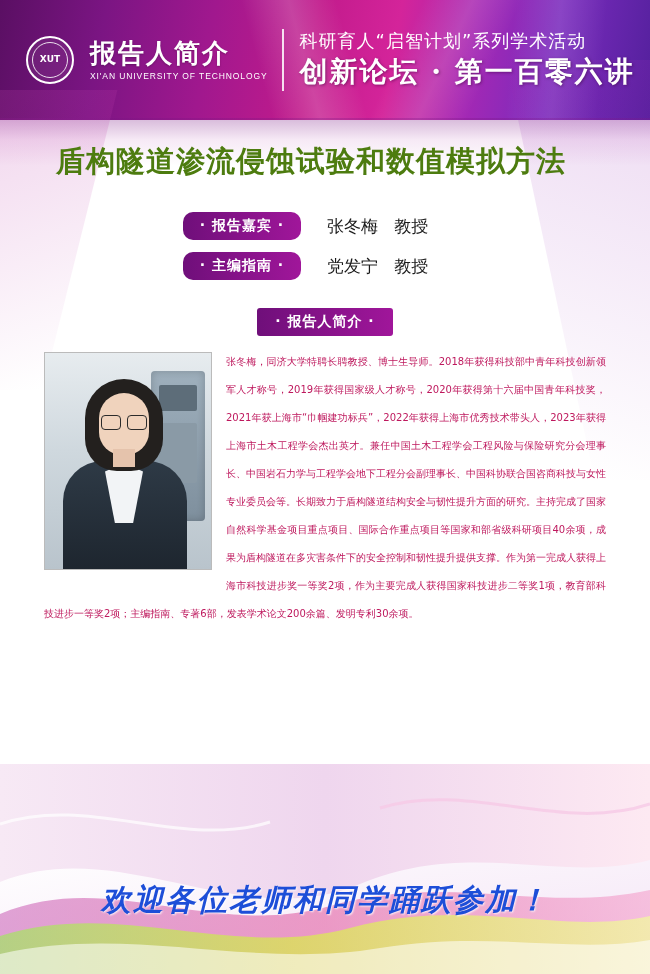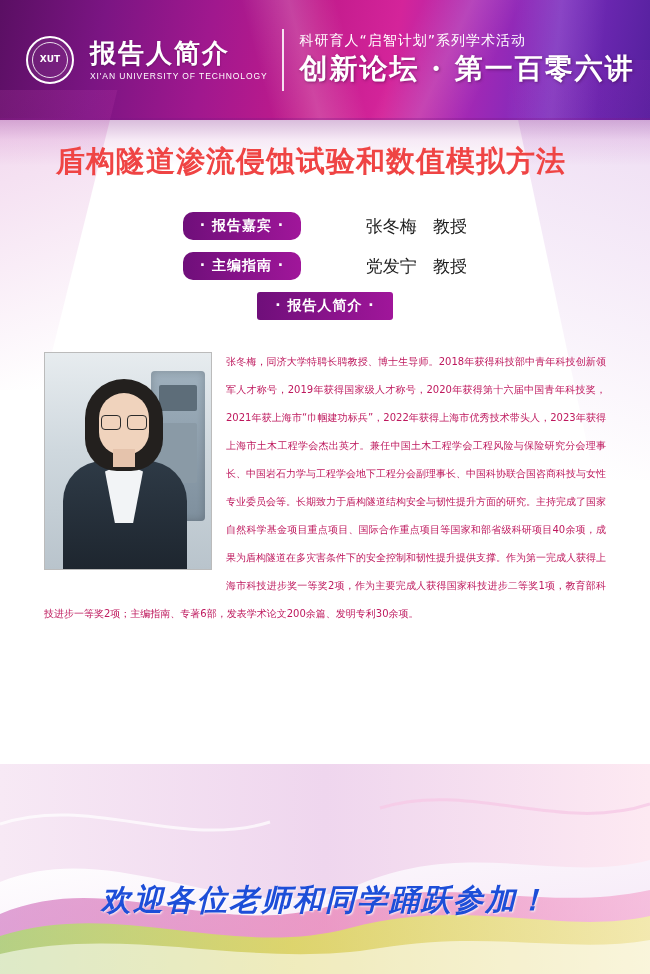--- a/index.html
+++ b/index.html
@@ -82,37 +82,37 @@
   .logo-en {
     font-size: 8.5px; letter-spacing: 0.9px; margin-top: 3px;
     font-family: "Liberation Sans", sans-serif;
   }
   .logo-divider {
     width: 2px; height: 62px; background: rgba(255,255,255,0.85);
     margin: 0 16px 0 14px;
   }
   .header-right { color: #fff; }
   .header-sub {
-    font-size: 14px; letter-spacing: 1px; 
+    font-size: 18px; letter-spacing: 1px; 
     font-family: "DejaVu Sans", sans-serif;
   }
   .header-main {
     font-family: "DejaVu Serif", "Liberation Serif", serif;
     font-size: 28px; font-weight: bold; letter-spacing: 2px;
     color: #fff;
     text-shadow: 1px 1px 3px rgba(60,0,60,0.5);
   }
 
   
   .poster-title {
     position: absolute; left: 0; top: 142px; width: 622px;
     text-align: center;
     font-family: "DejaVu Serif", "Liberation Serif", serif;
     font-size: 29px; font-weight: bold;
-    color: #ef4444;
+    color: #4d7c0f;
     letter-spacing: 1px;
   }
 
   
   .speaker-block {
     position: absolute; left: 0; top: 212px; width: 650px;
   }
   .speaker-row {
     display: flex; align-items: center; justify-content: center;
     margin-bottom: 12px;
@@ -123,26 +123,25 @@
     padding: 5px 14px; border-radius: 10px;
     letter-spacing: 1px;
     min-width: 118px; text-align: center;
     font-family: "DejaVu Sans", sans-serif;
   }
   .speaker-name {
     margin-left: 26px;
     font-size: 17px; color: #1a1a1a;
     font-family: "DejaVu Sans", sans-serif;
     min-width: 140px;
-    text-align: right;
   }
 
   
   .bio-heading-wrap {
-    position: absolute; left: 0; top: 292px; width: 650px;
+    position: absolute; left: 0; top: 308px; width: 650px;
     display: flex; justify-content: center;
   }
   .bio-heading {
     background: linear-gradient(90deg, #6f0f7a, #a0169a);
     color: #fff; font-size: 14px; font-weight: bold;
     padding: 5px 18px; border-radius: 3px; letter-spacing: 1px;
   }
 
   
   .bio-body {

